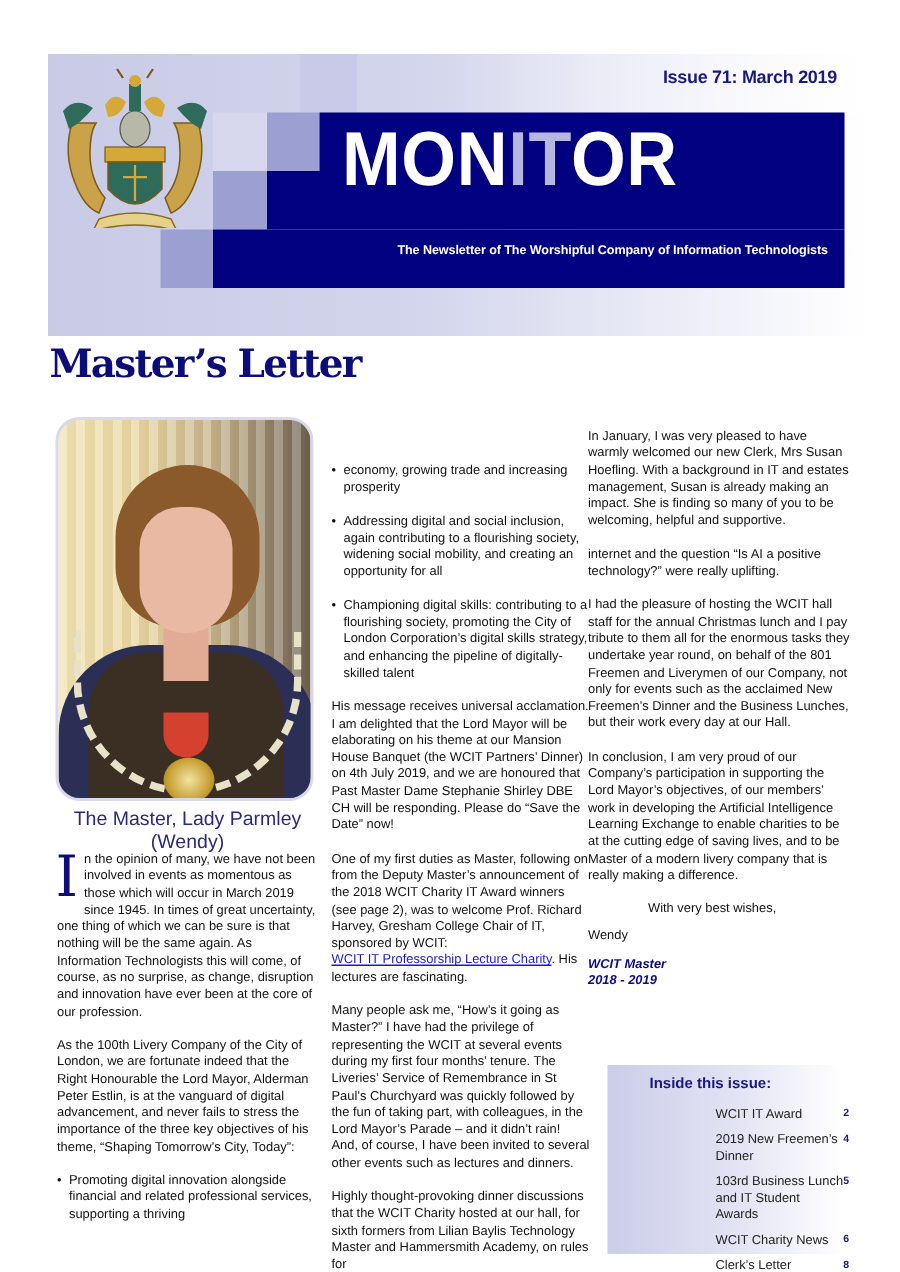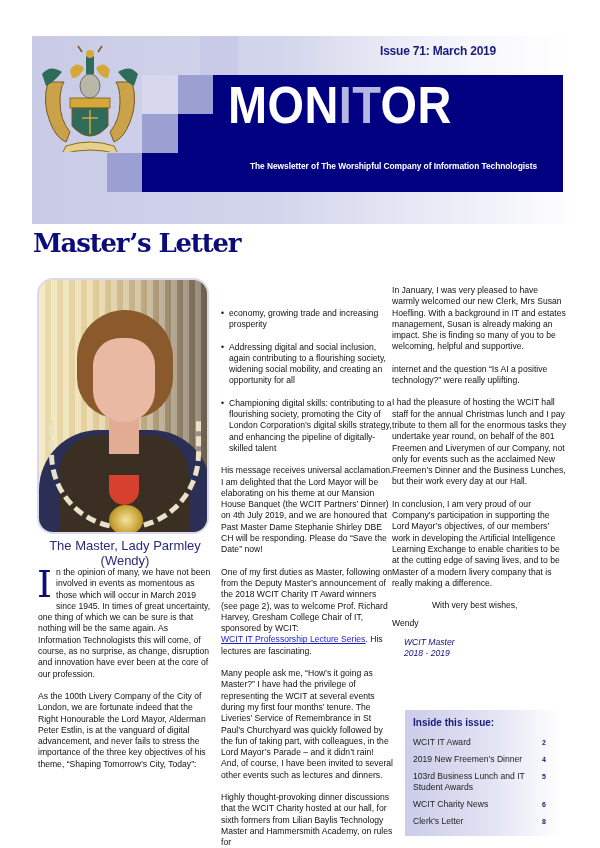--- a/index.html
+++ b/index.html
@@ -17,30 +17,30 @@
   }
   .sq { position: absolute; }
   .sq-light { background: #d7d8ee; }
   .sq-mid { background: #9c9fd1; }
   .sq-band { background: #c3c5e4; }
   .navy { position: absolute; background: #000080; }
 
   .crest { position: absolute; left: 36px; top: 42px; width: 108px; height: 110px; }
 
   .issue-line {
-    position: absolute; left: 380px; top: 44px; width: 178px; 
+    position: absolute; left: 380px; top: 44px; width: 178px; text-align: right;
     font-size: 12px; font-weight: bold; color: #1a1a7a; letter-spacing: -0.2px;
   }
   .masthead {
     position: absolute; left: 228px; top: 80px; font-size: 51px; font-weight: bold;
     color: #ffffff; letter-spacing: 0.5px; line-height: 1; transform: scaleX(0.92); transform-origin: left;
   }
   .masthead .it { color: #b5b7e0; }
   .tagline {
-    position: absolute; left: 161px; top: 161px; width: 385px; text-align: right; padding-right: 9px;
+    position: absolute; left: 176px; top: 161px; width: 385px; text-align: right; padding-right: 9px;
     font-size: 8.4px; font-weight: bold; color: #ffffff; letter-spacing: -0.05px;
   }
 
   
   .page-title {
     position: absolute; left: 33px; top: 228px;
     font-family: "DejaVu Serif", serif; font-weight: bold; font-size: 26px; color: #0d0d7a;
     letter-spacing: -1.2px;
   }
 
@@ -80,32 +80,32 @@
   .col li::before { content: "\2022"; position: absolute; left: 0; top: 0; }
   .col1 { left: 38px; top: 567px; width: 174px; }
   .col2 { left: 221px; top: 285px; width: 172px; margin-top: 23px; }
   .col3 { left: 392px; top: 285px; width: 175px; }
 
   .dropcap {
     float: left; font-family: "DejaVu Serif", serif; font-size: 38px; line-height: 32px;
     color: #0d0d7a; margin: 1px 4px 0 -1px; height: 34px;
   }
   .link { color: #1a1acc; text-decoration: underline; }
-  .sig { color: #0d0d7a; font-weight: normal; font-style: italic; margin-left: 12px; }
+  .sig { color: #0d0d7a; font-weight: bold; font-style: italic; }
 
   
   .inside {
     position: absolute; left: 405px; top: 710px; width: 156px; height: 126px;
     background: linear-gradient(to right, #cbcde9 0%, #e2e3f3 55%, #ffffff 100%);
-    padding: 7px 0 0 8px;
+    padding: 7px 0 0 28px;
   }
   .inside-title { font-size: 10px; font-weight: bold; color: #1a1a7a; margin-bottom: 9px; }
   .toc-row { display: flex; justify-content: space-between; align-items: flex-start; font-size: 8.6px;
     line-height: 11px; color: #222; margin-bottom: 6px; width: 135px; }
-  .toc-label { width: 118px; }
+  .toc-label { width: 118px; margin-left: 44px; }
   .toc-page { font-size: 7px; font-weight: bold; color: #1a1a7a; padding-right: 2px; }
 </style>
 </head>
 <body>
 
 <div class="banner"></div>
 <div class="banner-top-fade"></div>
 
 <div class="sq sq-band" style="left:200px;top:36px;width:38px;height:39px;opacity:0.6;"></div>
 <div class="sq sq-light" style="left:142px;top:75px;width:36px;height:39px;"></div>
@@ -151,30 +151,33 @@
   <div class="face"></div>
   <div class="dress"></div>
   <div class="chain"></div>
   <div class="badge"></div>
 </div>
 <div class="caption">The Master, Lady Parmley (Wendy)</div>
 
 <div class="col col1">
   <p><span class="dropcap">I</span><span>n the opinion of many, we have not been involved in events as momentous as those which will occur in March 2019 since 1945. In times of great uncertainty, one thing of which we can be sure is that nothing will be the same again. As Information Technologists this will come, of course, as no surprise, as change, disruption and innovation have ever been at the core of our profession.</span></p>
   <p>As the 100th Livery Company of the City of London, we are fortunate indeed that the Right Honourable the Lord Mayor, Alderman Peter Estlin, is at the vanguard of digital advancement, and never fails to stress the importance of the three key objectives of his theme, “Shaping Tomorrow’s City, Today”:</p>
+  <ul>
+    <li>Promoting digital innovation alongside financial and related professional services, supporting a thriving</li>
+  </ul>
 </div>
 
 <div class="col col2">
   <ul>
     <li style="list-style:none;">economy, growing trade and increasing prosperity</li>
     <li>Addressing digital and social inclusion, again contributing to a flourishing society, widening social mobility, and creating an opportunity for all</li>
     <li>Championing digital skills: contributing to a flourishing society, promoting the City of London Corporation’s digital skills strategy, and enhancing the pipeline of digitally-skilled talent</li>
   </ul>
   <p>His message receives universal acclamation.  I am delighted that the Lord Mayor will be elaborating on his theme at our Mansion House Banquet (the WCIT Partners’ Dinner) on 4th July 2019, and we are honoured that Past Master Dame Stephanie Shirley DBE CH will be responding.  Please do “Save the Date” now!</p>
-  <p><span>One of my first duties as Master, following on from the Deputy Master’s announcement of the 2018 WCIT Charity IT Award winners (see page 2), was to welcome Prof. Richard Harvey, Gresham College Chair of IT, sponsored by WCIT:</span><br><a class="link" href="#">WCIT IT Professorship Lecture Series</a><span>. His lectures are fascinating.</span></p>
+  <p><span>One of my first duties as Master, following on from the Deputy Master’s announcement of the 2018 WCIT Charity IT Award winners (see page 2), was to welcome Prof. Richard Harvey, Gresham College Chair of IT, sponsored by WCIT:</span><br><a class="link" href="#">WCIT IT Professorship Lecture Charity</a><span>. His lectures are fascinating.</span></p>
   <p>Many people ask me, “How’s it going as Master?”  I have had the privilege of representing the WCIT at several events during my first four months’ tenure.  The Liveries’ Service of Remembrance in St Paul’s Churchyard was quickly followed by the fun of taking part, with colleagues, in the Lord Mayor’s Parade – and it didn’t rain!  And, of course, I have been invited to several other events such as lectures and dinners.</p>
   <p>Highly thought-provoking dinner discussions that the WCIT Charity hosted at our hall, for sixth formers from Lilian Baylis Technology Master and Hammersmith Academy, on rules for</p>
 </div>
 
 <div class="col col3">
   <p>In January, I was very pleased to have warmly welcomed our new Clerk, Mrs Susan Hoefling.  With a background in IT and estates management, Susan is already making an impact.  She is finding so many of you to be welcoming, helpful and supportive.</p>
   <p>internet and the question “Is AI a positive technology?” were really uplifting.</p>
   <p>I had the pleasure of hosting the WCIT hall staff for the annual Christmas lunch and I pay tribute to them all for the enormous tasks they undertake year round, on behalf of the 801 Freemen and Liverymen of our Company, not only for events such as the acclaimed New Freemen’s Dinner and the Business Lunches, but their work every day at our Hall.</p>
   <p>In conclusion, I am very proud of our Company’s participation in supporting the Lord Mayor’s objectives, of our members’ work in developing the Artificial Intelligence Learning Exchange to enable charities to be at the cutting edge of saving lives, and to be Master of a modern livery company that is really making a difference.</p>
   <p style="margin-bottom:7px;margin-left:40px;">With very best wishes,</p>

